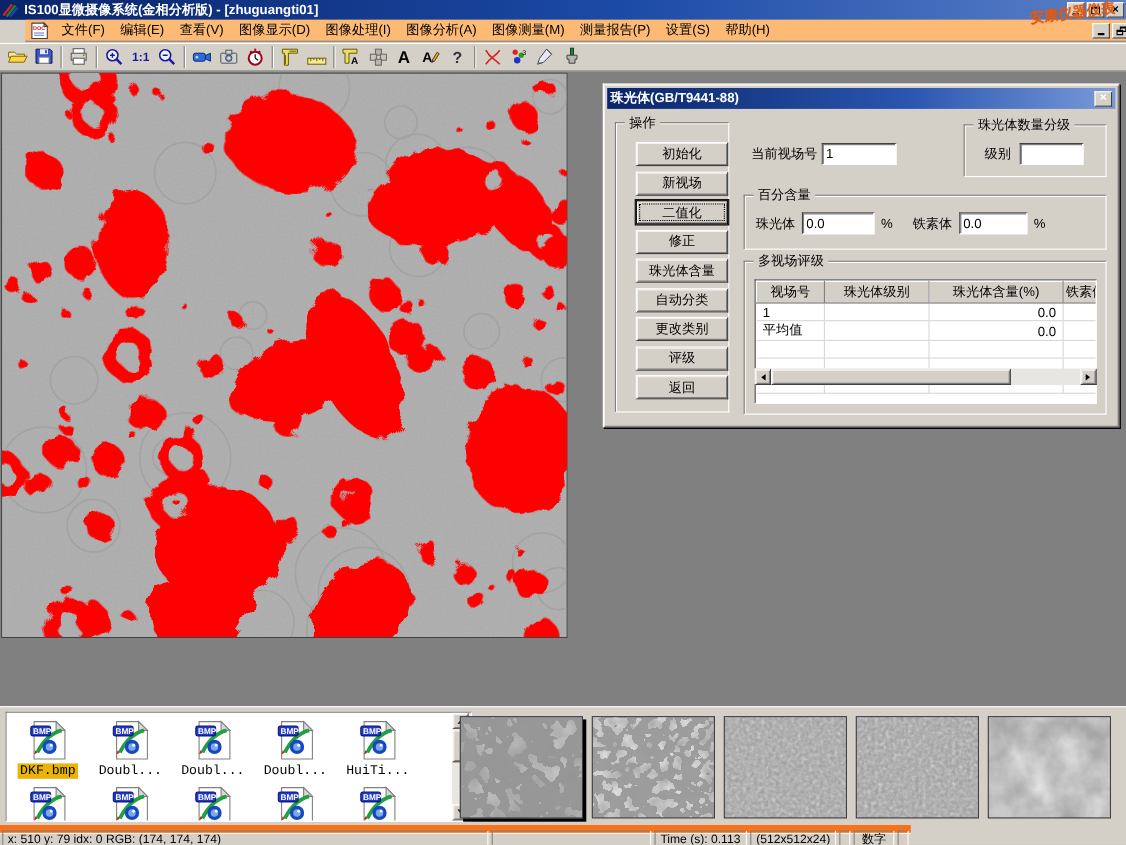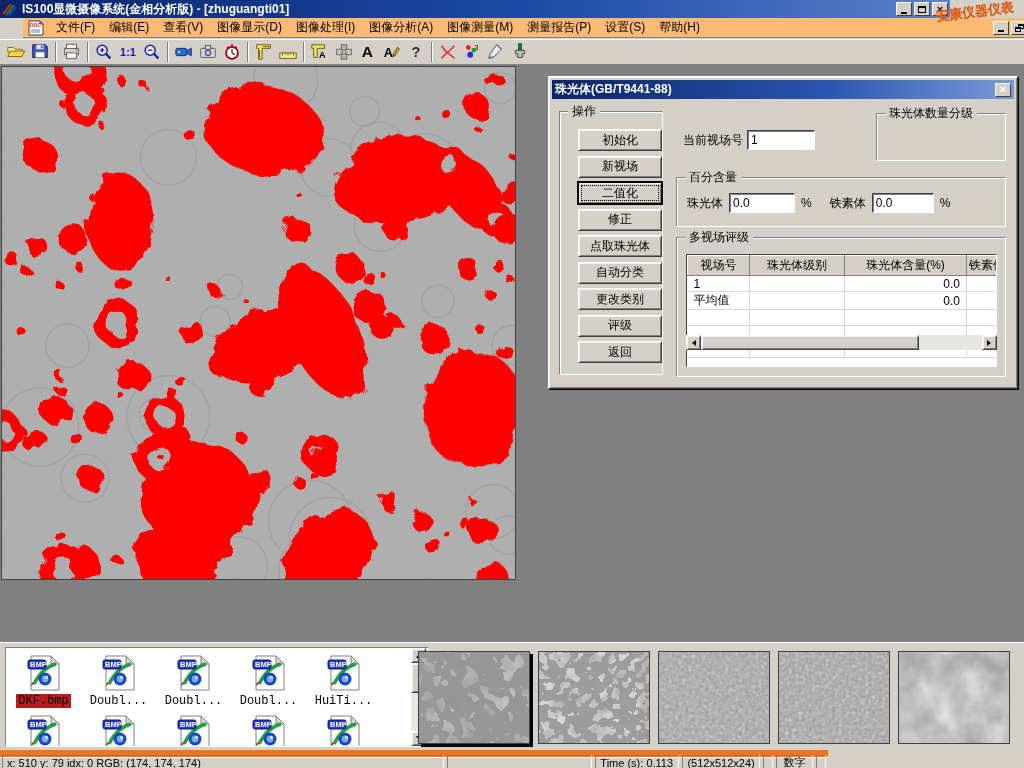--- a/index.html
+++ b/index.html
@@ -1,20 +1,20 @@
 <!DOCTYPE html>
 <html><head>
 <meta charset="utf-8">
 <style>
   * { margin:0; padding:0; box-sizing:border-box; font-family:"Liberation Sans",sans-serif; }
   html,body { width:1024px; height:768px; overflow:hidden; background:#d4d0c8; }
   #app { position:relative; width:1024px; height:768px; font-size:12px; color:#000; }
 
   
-  #titlebar { position:absolute; top:0; left:0; width:950px; height:18px;
+  #titlebar { position:absolute; top:0; left:0; width:1024px; height:18px;
     background:linear-gradient(to right,#0a246a 0%,#1b4aa6 55%,#5a80c8 100%);
     display:flex; align-items:center; padding:0 2px; }
   #titlebar .app-icon { width:16px; height:14px; margin-right:4px; flex:0 0 auto; }
   #titlebar .title-text { color:#fff; font-weight:bold; font-size:12px; white-space:nowrap; }
   .winbtns { display:flex; gap:2px; margin-left:auto; }
   .winbtn { width:16px; height:14px; background:#d4d0c8; border:1px solid; border-color:#fff #404040 #404040 #fff;
     display:flex; align-items:center; justify-content:center; font-size:9px; line-height:1; font-weight:bold; }
   .glyph-min { width:6px; height:2px; background:#000; margin-top:7px; }
   .glyph-max { width:8px; height:7px; border:1px solid #000; border-top-width:2px; }
   .glyph-restore { position:relative; width:9px; height:8px; }
@@ -93,21 +93,21 @@
 
   
   #bottom { position:absolute; top:642px; left:0; width:1024px; height:108px; background:#d4d0c8; border-top:1px solid #fff; }
   #filelist { position:absolute; left:5px; top:4px; width:424px; height:100px; background:#fff;
     border:1px solid; border-color:#808080 #fff #fff #808080; overflow:hidden; }
   #file-rows { position:absolute; left:0; top:0; width:378px; }
   .file-row { display:flex; }
   .file-item { width:75px; display:flex; flex-direction:column; align-items:center; padding-top:6px; }
   .file-item svg { width:36px; height:38px; }
   .file-name { font-family:"Liberation Mono",monospace; font-size:12px; margin-top:2px; padding:0 2px; white-space:nowrap; }
-  .file-item.selected .file-name { background:#b91c1c; }
+  .file-item.selected .file-name { background:#eab308; }
   #fl-scroll { position:absolute; right:0; top:0; width:17px; height:98px; background:#e8e6e0;
     display:flex; flex-direction:column; }
   #fl-scroll .vthumb { width:100%; height:30px; }
   #fl-scroll .spacer { flex:1; }
   #thumbs { position:absolute; left:418px; top:4px; height:100px; display:flex; gap:8px; align-items:center; }
   .thumb-img { width:112px; height:93px; border:1px solid #404040; background:#999; }
   .thumb-img.selected { box-shadow:3px 3px 0 #000; }
   .thumb-img svg { display:block; }
 
   
@@ -506,35 +506,39 @@
           </span>
       </div>
 
       <div class="groupbox" id="op-group">
         <span class="gb-label">操作</span>
         <div id="op-buttons">
             <div class="dlg-btn">初始化</div>
             <div class="dlg-btn">新视场</div>
             <div class="dlg-btn focused">二值化</div>
             <div class="dlg-btn">修正</div>
-            <div class="dlg-btn">点取珠光体</div>
+            <div class="dlg-btn">珠光体含量</div>
             <div class="dlg-btn">自动分类</div>
             <div class="dlg-btn">更改类别</div>
             <div class="dlg-btn">评级</div>
             <div class="dlg-btn">返回</div>
           </div>
       </div>
 
       <div id="cur-field-row">
         <span class="field-label">当前视场号</span>
         <input class="txt-input" style="width: 68px;" value="1">
       </div>
 
       <div class="groupbox" id="grade-group">
         <span class="gb-label">珠光体数量分级</span>
+        <div id="grade-row">
+          <span class="field-label">级别</span>
+          <input class="txt-input" style="width: 58px;" value="">
+        </div>
       </div>
 
       <div class="groupbox" id="pct-group">
         <span class="gb-label">百分含量</span>
         <div id="pct-row">
           <span class="field-label">珠光体</span>
           <input class="txt-input" style="width: 66px;" value="0.0">
           <span style="margin-right:12px">%</span>
           <span class="field-label">铁素体</span>
           <input class="txt-input" style="width: 62px;" value="0.0">

